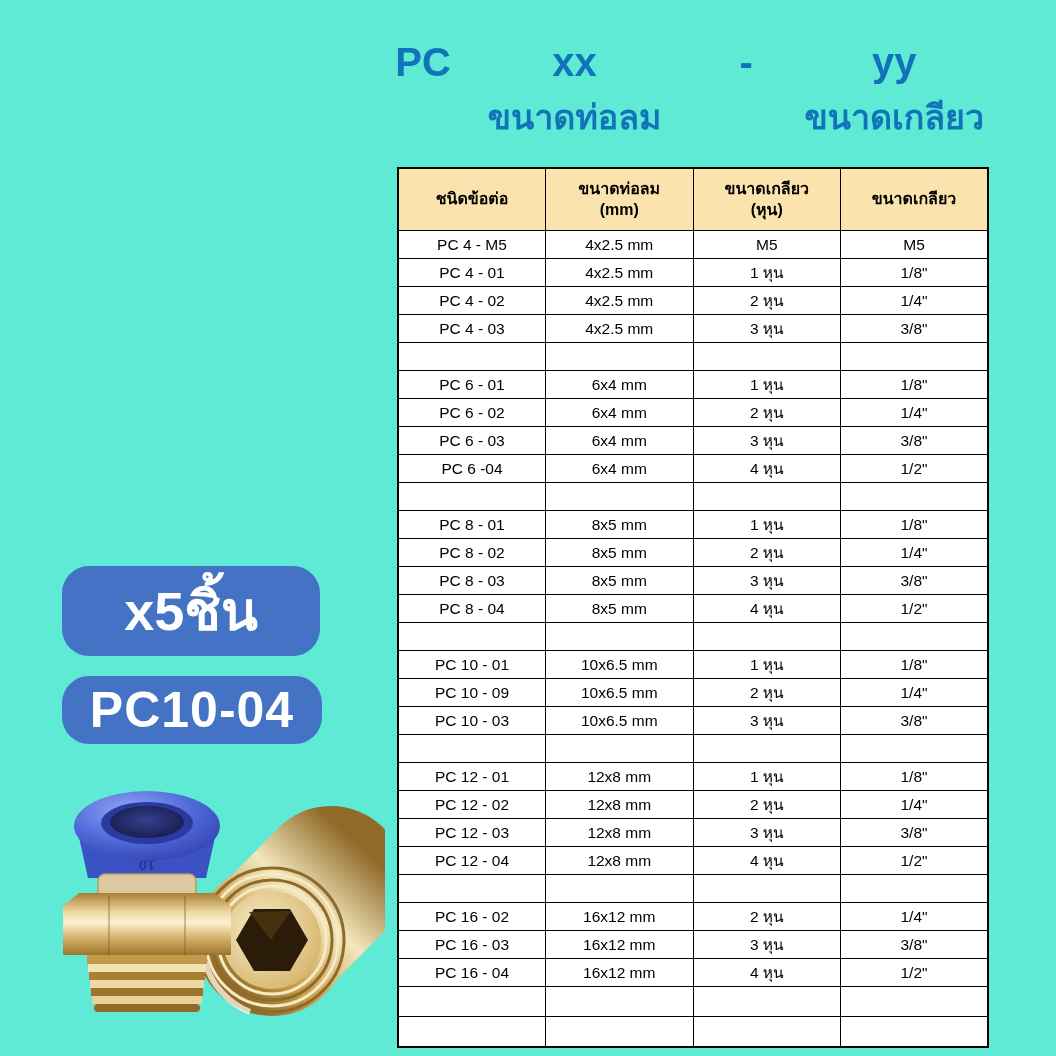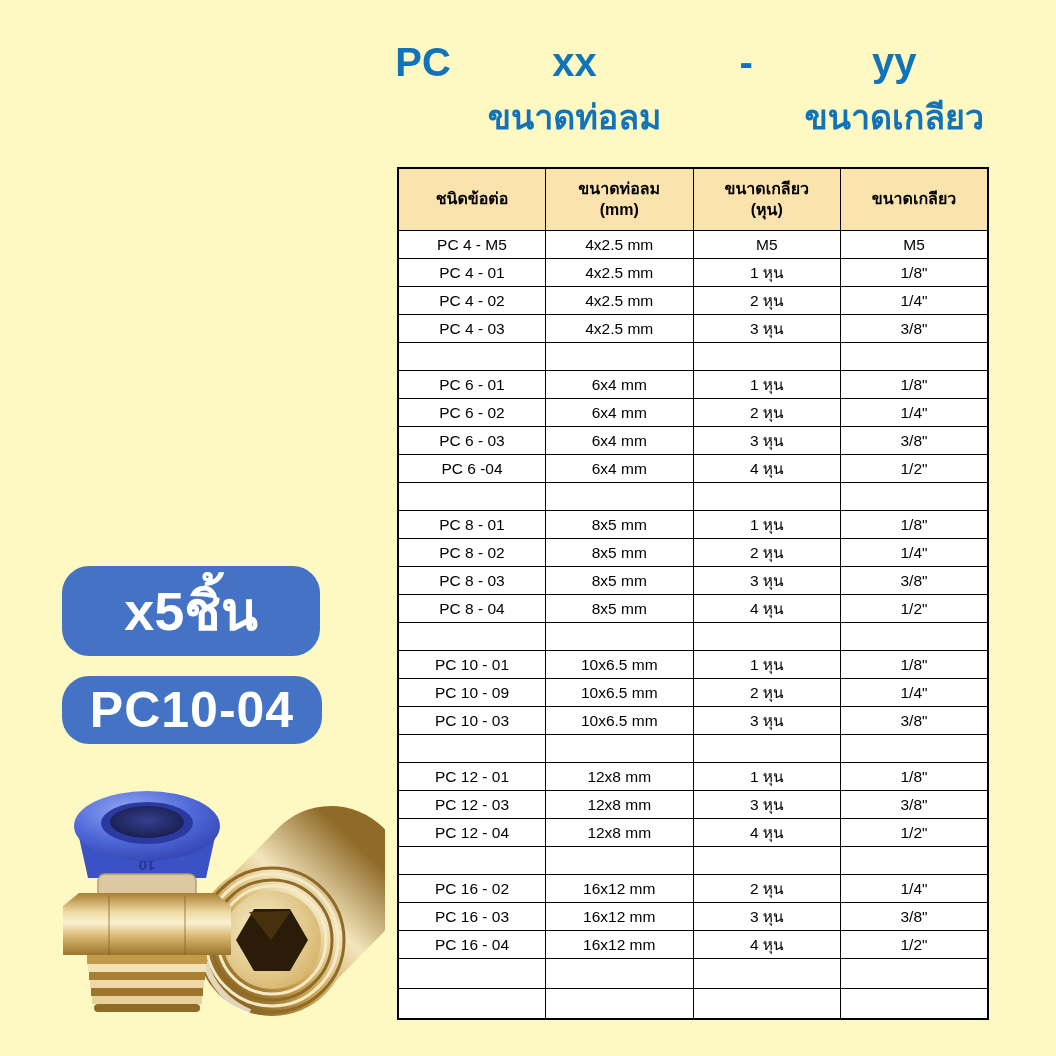--- a/index.html
+++ b/index.html
@@ -1,17 +1,17 @@
 <!DOCTYPE html>
 <html style="--title-blue: #1173b9; --badge-blue: #4472c4; --header-bg: #fbe3ae; --line: #000000;"><head>
 <meta charset="utf-8">
 <style>
   html,body{margin:0;padding:0;background:#ffffff;}
   .canvas{
-    position:relative;width:1056px;height:1056px;background:#fef9c3;overflow:hidden;
+    position:relative;width:1056px;height:1056px;background:#5eead4;overflow:hidden;
     font-family:"Liberation Sans","DejaVu Sans",sans-serif;
   }
   
   .formula{position:absolute;left:397px;top:40px;width:592px;height:100px;color:var(--title-blue);}
   .formula .l1{position:absolute;top:0;width:100%;height:46px;font-size:40px;font-weight:bold;}
   .formula .l2{position:absolute;top:50px;width:100%;height:46px;font-size:34px;font-weight:bold;}
   .fpos{position:absolute;transform:translateX(-50%);white-space:nowrap;}
   .f-pc{left:26px;}
   .f-xx{left:30%;}
   .f-dash{left:59%;}
@@ -202,20 +202,26 @@
           <td>&nbsp;</td>
           <td>&nbsp;</td>
           <td>&nbsp;</td>
           <td>&nbsp;</td>
         </tr>
         <tr>
           <td>PC 12 - 01</td>
           <td>12x8 mm</td>
           <td>1 หุน</td>
           <td>1/8"</td>
+        </tr>
+        <tr>
+          <td>PC 12 - 02</td>
+          <td>12x8 mm</td>
+          <td>2 หุน</td>
+          <td>1/4"</td>
         </tr>
         <tr>
           <td>PC 12 - 03</td>
           <td>12x8 mm</td>
           <td>3 หุน</td>
           <td>3/8"</td>
         </tr>
         <tr>
           <td>PC 12 - 04</td>
           <td>12x8 mm</td>

